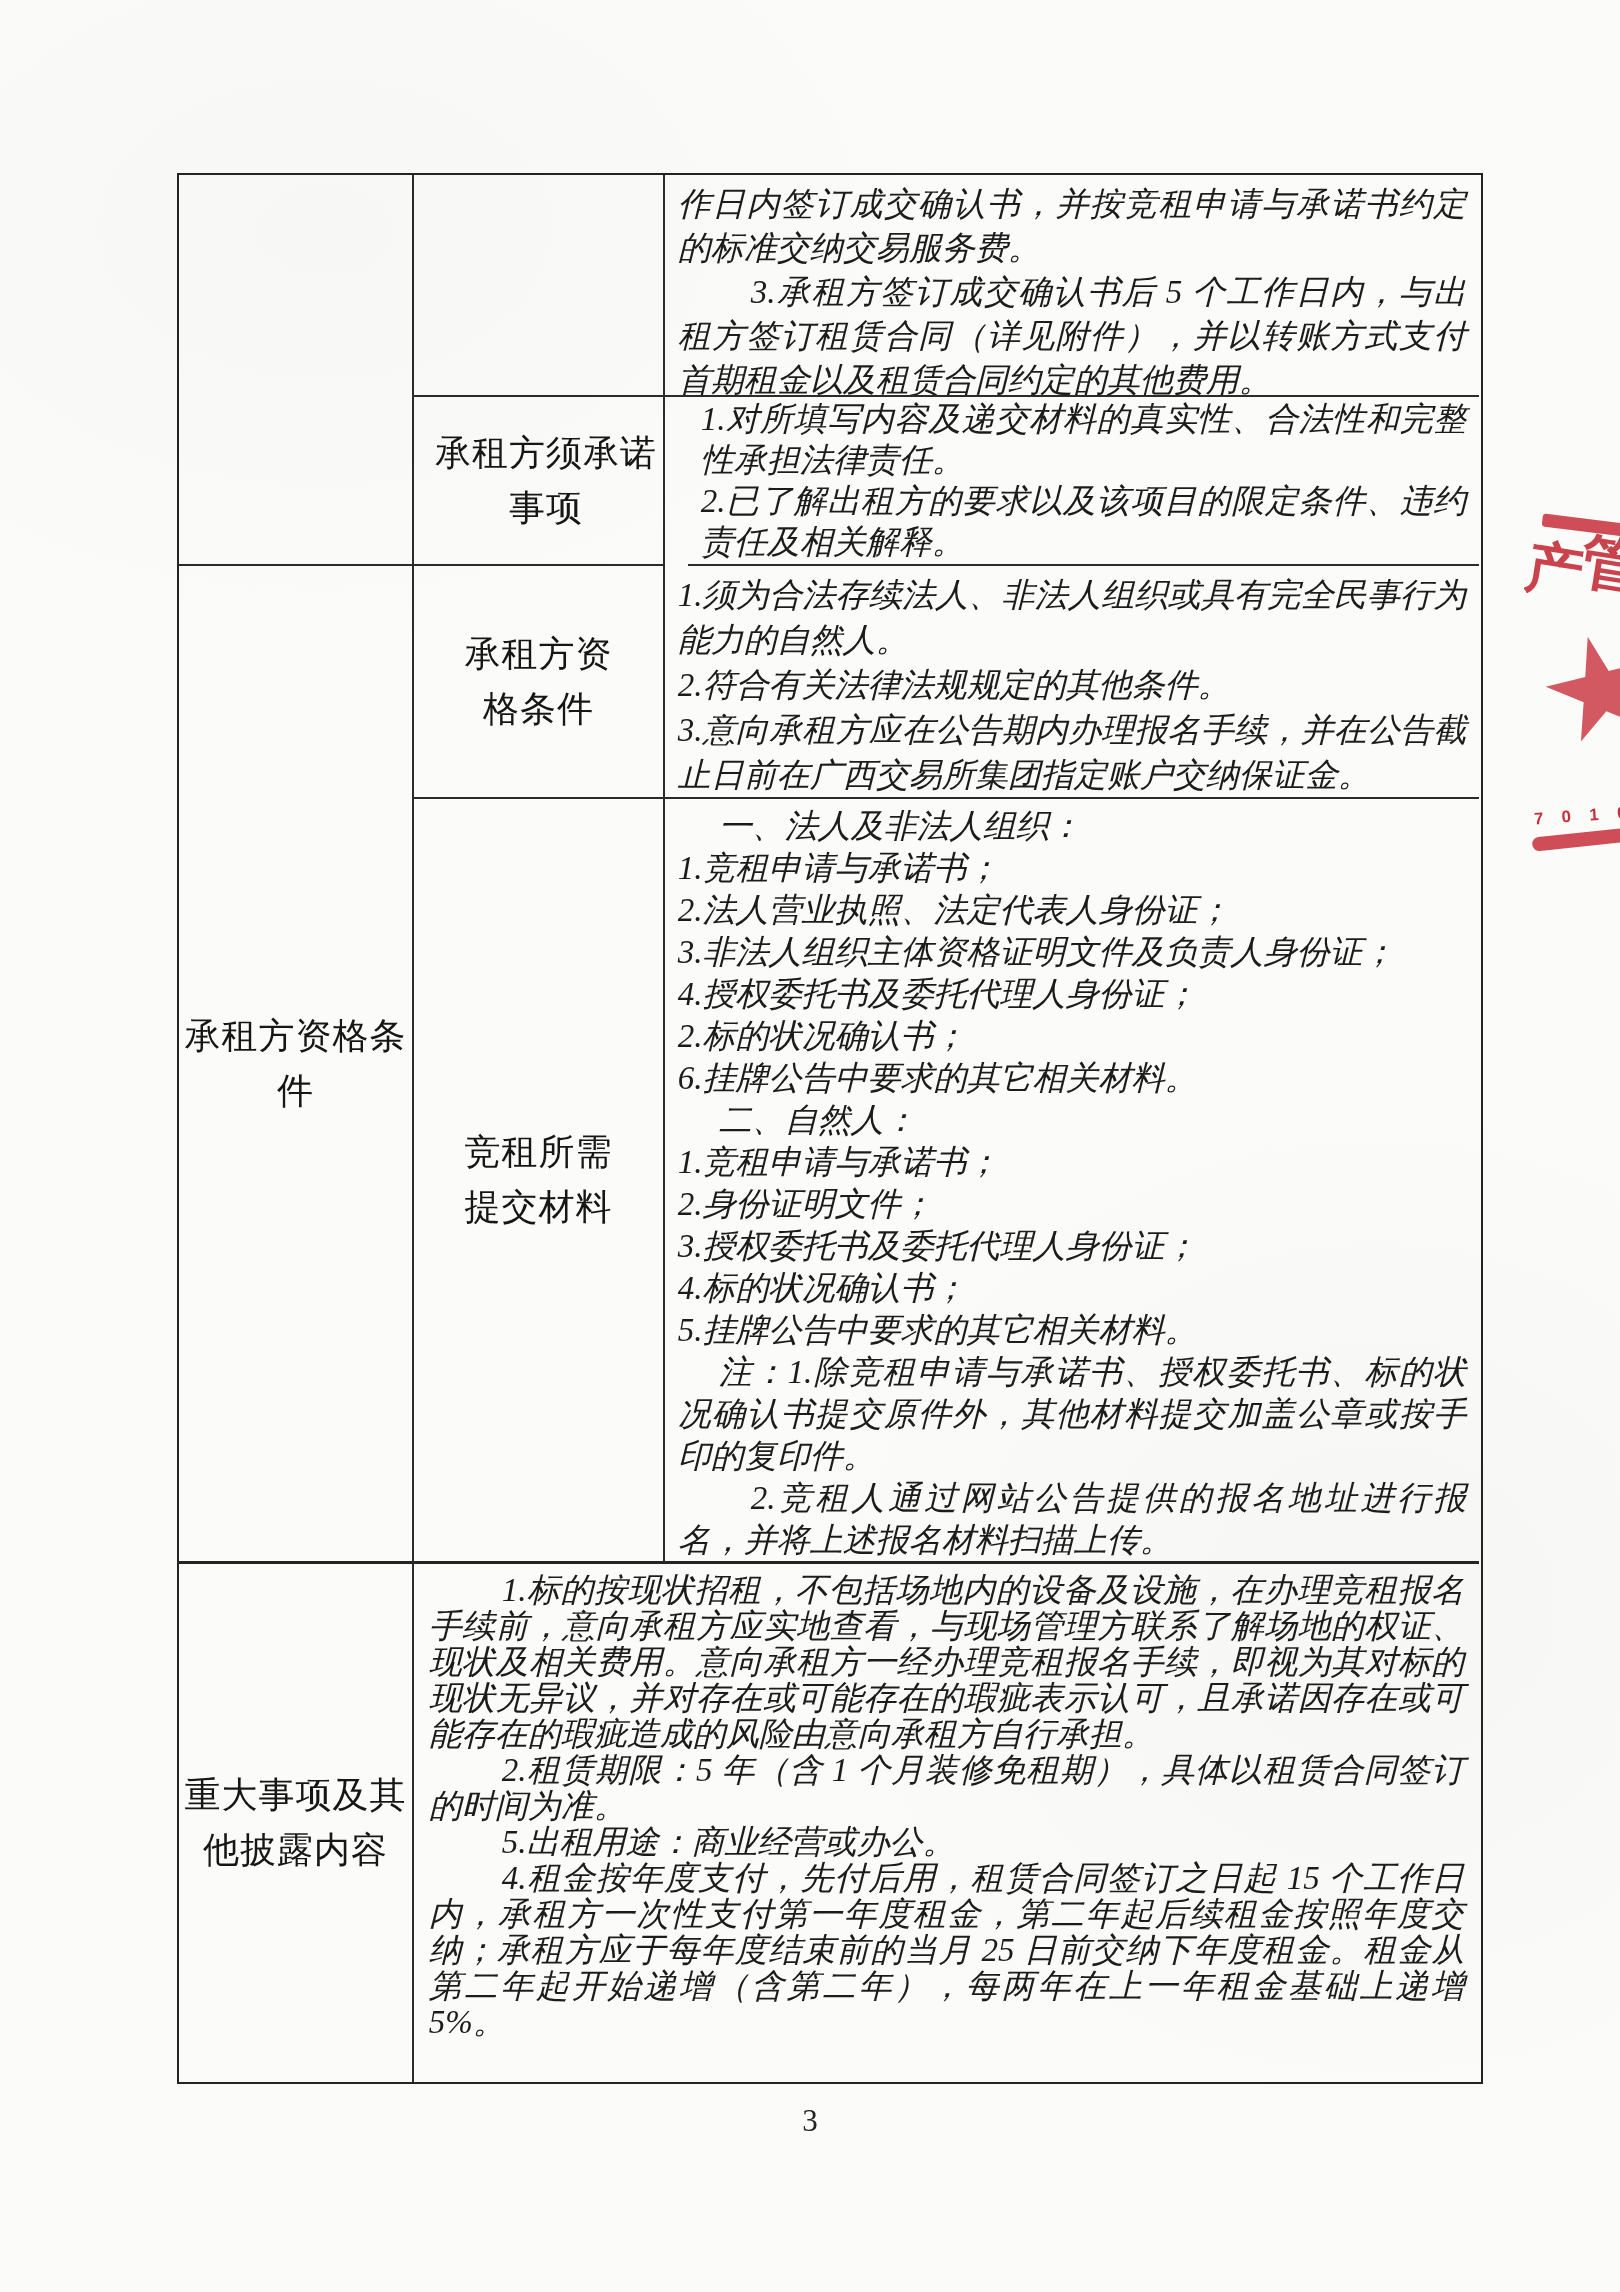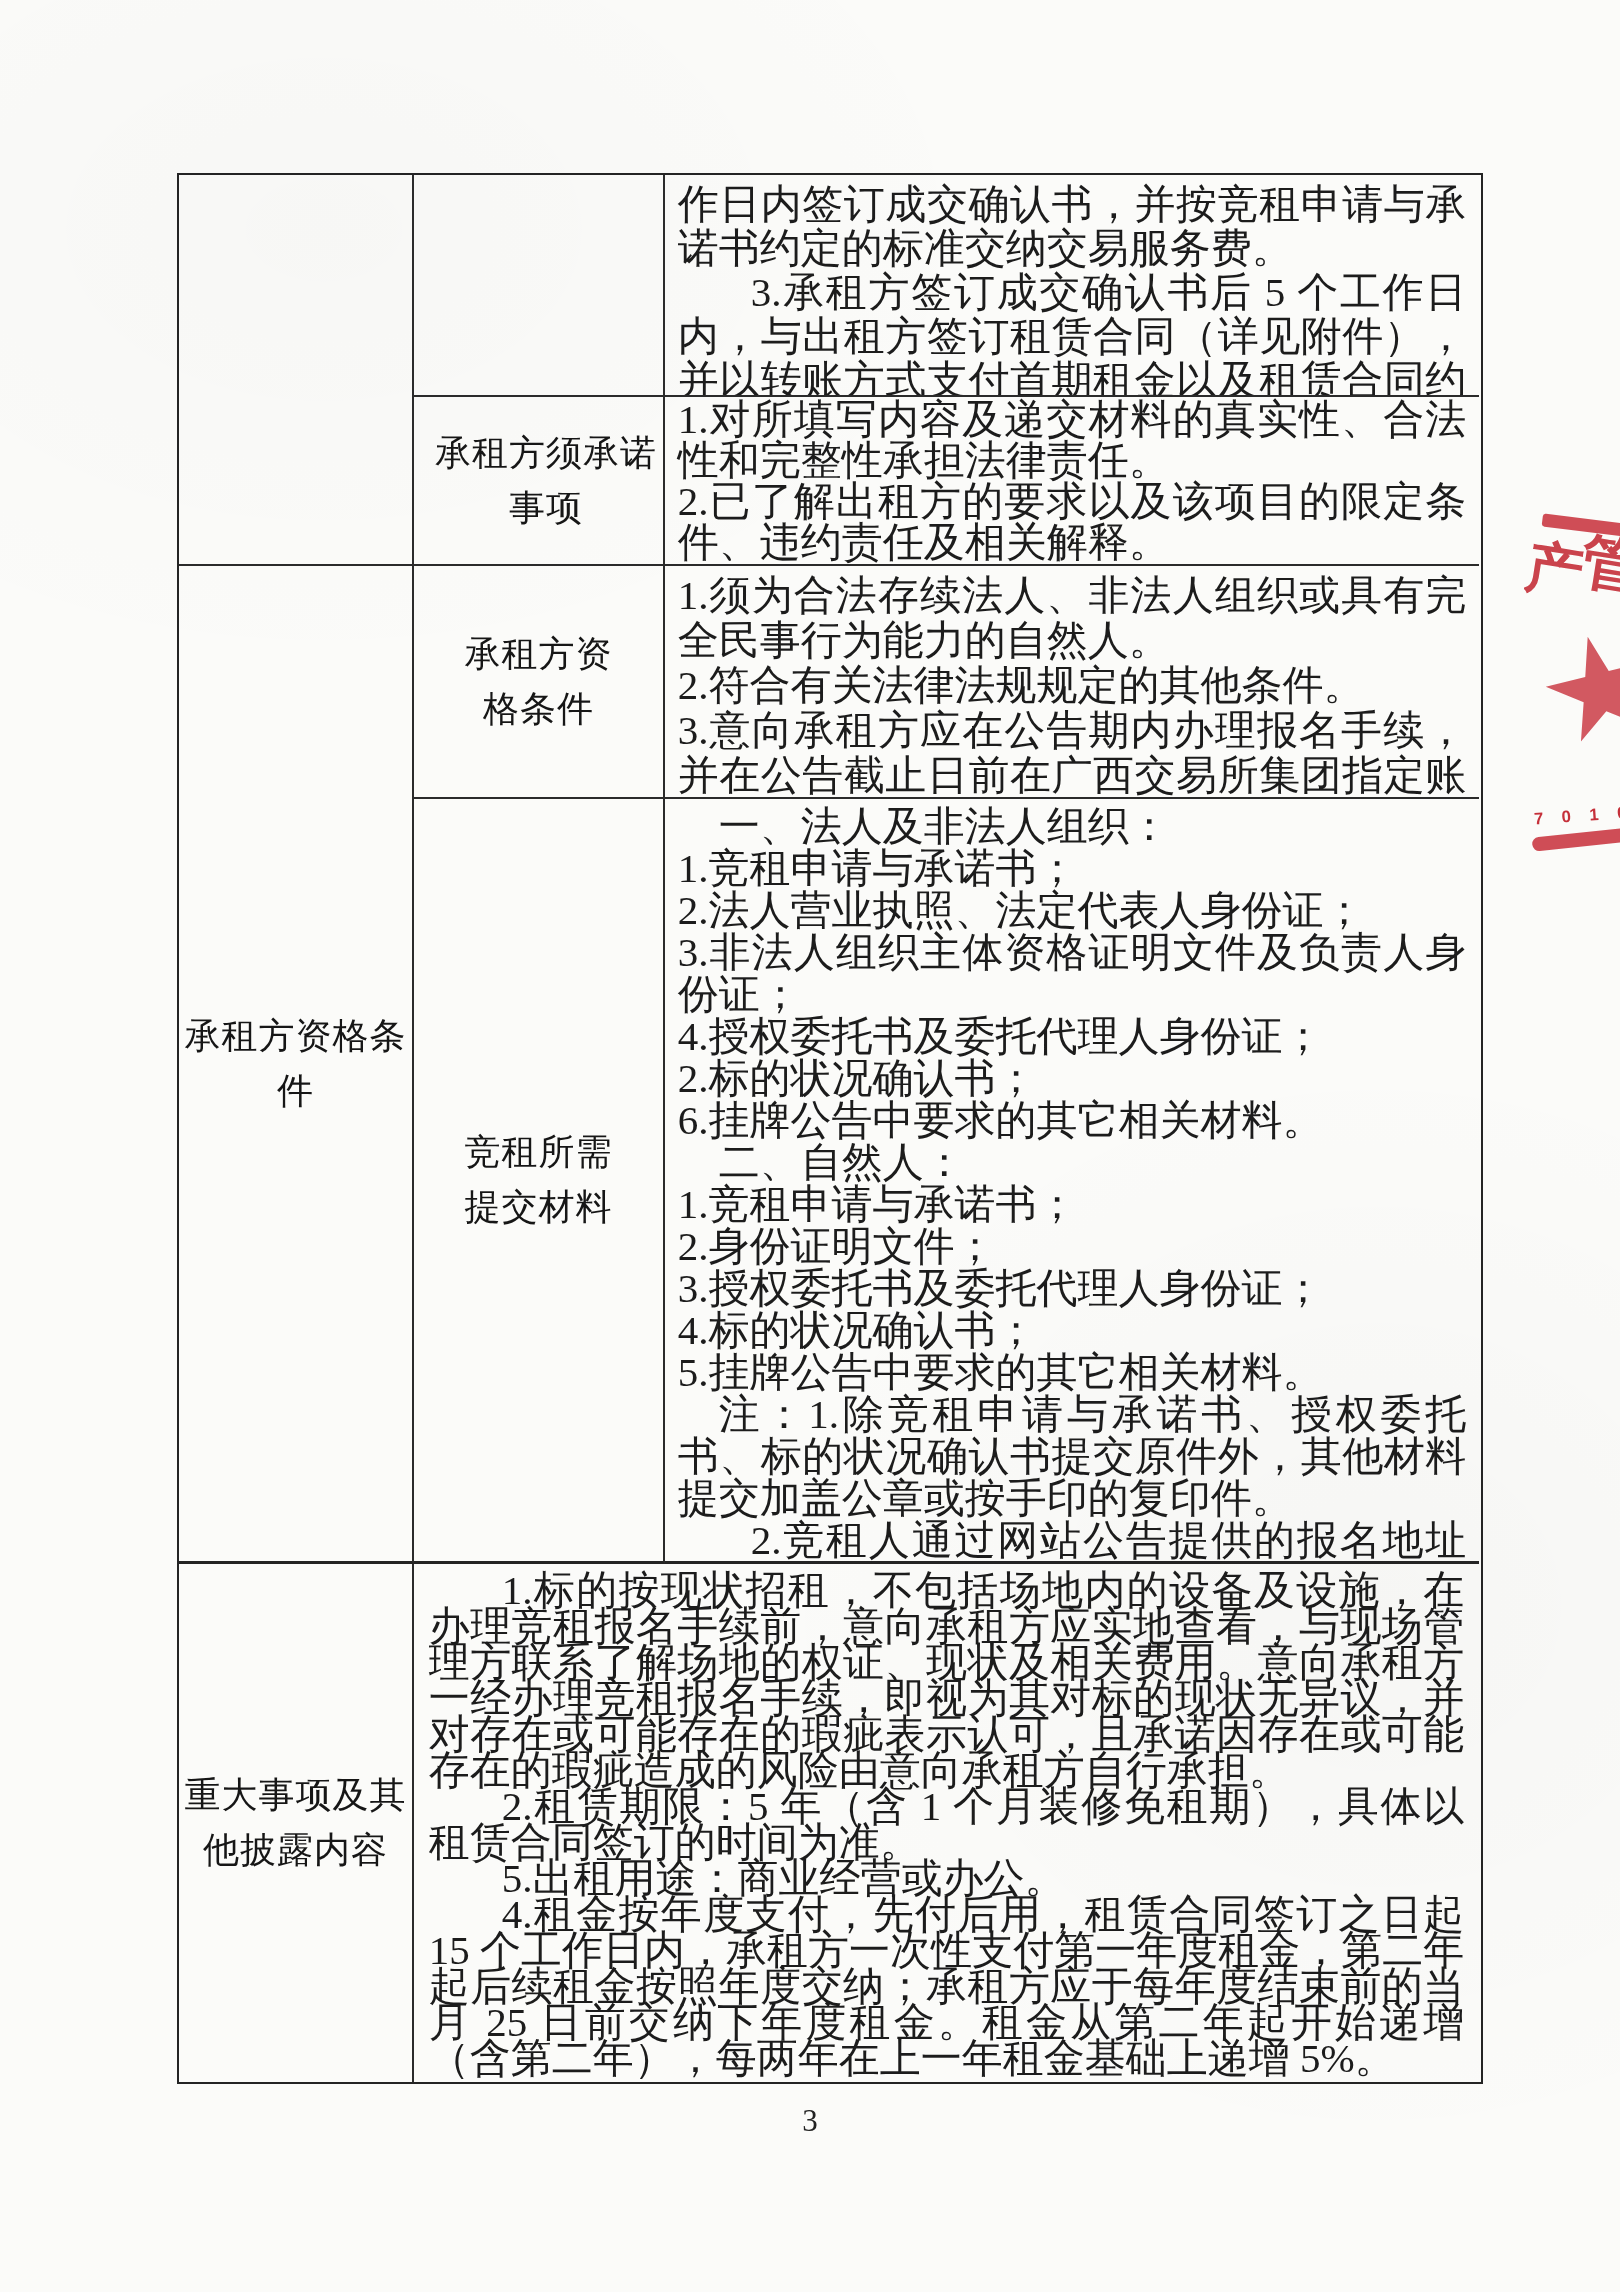--- a/index.html
+++ b/index.html
@@ -23,42 +23,42 @@
     border:2.9px solid #242424;
     display:grid;
     grid-template-columns:235px 251px 814px;
     grid-template-rows:222px 169px 233px 765px 518px;
   }
   .cell{box-sizing:border-box;overflow:hidden;}
   .br{border-right:2px solid #2b2b2b;}
   .bb{border-bottom:2px solid #2b2b2b;}
   .bb-thick{border-bottom:3.9px solid #242424;}
   .content{
-    font-size:41px;line-height:44px;text-align:justify;
-    padding:4.9px 12.7px 0 12.7px;color:#1c1c1c;
+    font-size:33px;line-height:44px;text-align:justify;
+    padding:4.9px 12.7px 0 12.7px;color:#1c1c1c;font-style:italic;
   }
   .content p{margin:0;}
   .ind1{text-indent:41px;}
   .ind2{text-indent:73px;}
   .r1c3{line-height:44px;padding-top:6.9px;}
   .r2c3{line-height:41px;padding-top:2px;}
   .r3c3{line-height:45px;padding-top:6.9px;}
   .r4c3{line-height:42px;padding-top:5.9px;}
   .r5c23{line-height:36px;padding:7.8px 14.7px 0 14.7px;}
   .vlabel{
     display:flex;flex-direction:column;align-items:center;justify-content:center;
     text-align:center;font-size:36px;line-height:55px;color:#161616;
     letter-spacing:1px;
   }
   
   .cA{grid-column:1;grid-row:1 / span 2;}
   .cB{grid-column:2;grid-row:1;}
   .cC{grid-column:3;grid-row:1;}
   .cD{grid-column:2;grid-row:2;padding-left:15px;}
-  .cE{grid-column:3;grid-row:2;}
+  .cE{grid-column:3;grid-row:2;margin-left:23px;}
   .cF{grid-column:1;grid-row:3 / span 2;}
   .cG{grid-column:2;grid-row:3;}
   .cH{grid-column:3;grid-row:3;}
   .cI{grid-column:2;grid-row:4;}
   .cJ{grid-column:3;grid-row:4;}
   .cK{grid-column:1;grid-row:5;}
   .cL{grid-column:2 / span 2;grid-row:5;}
   .page-number{
     position:absolute;left:0;top:2103px;width:1620px;
     text-align:center;font-size:31px;color:#222;

